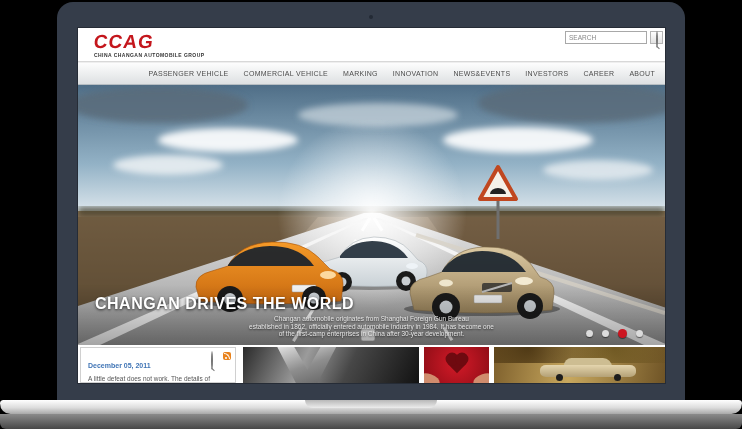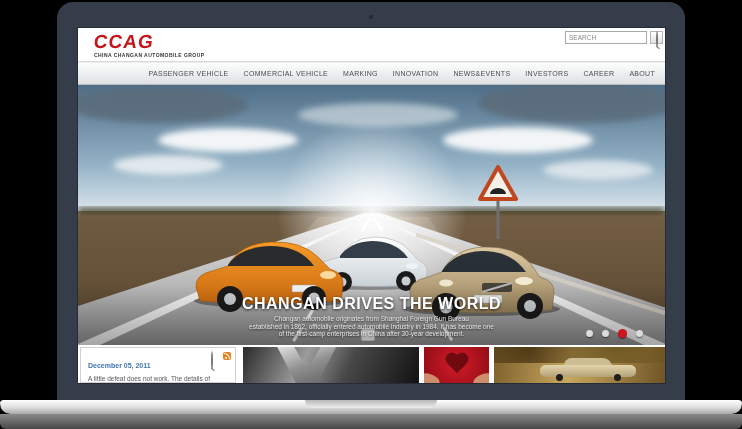--- a/index.html
+++ b/index.html
@@ -42,23 +42,23 @@
   .nav{position:absolute;left:0;top:34px;width:100%;height:23px;box-sizing:border-box;
        background:linear-gradient(#fdfdfd,#dde0e2);border-top:1px solid #eee;
        border-bottom:1px solid #b6bdc2;display:flex;align-items:center;
        justify-content:flex-end;gap:15px;padding-right:10px;}
   .nav-item{font-size:7px;color:#4c4c4c;letter-spacing:.3px;cursor:pointer;white-space:nowrap;}
   
   .hero{position:absolute;left:0;top:57px;width:587px;height:260px;overflow:hidden;background:#7c8b95;}
   .hero svg{position:absolute;left:0;top:0;}
   .hero-shade{position:absolute;left:0;bottom:0;width:100%;height:60px;
               background:linear-gradient(rgba(0,0,0,0),rgba(0,0,0,.30));}
-  .hero-title{position:absolute;left:0;top:210px;width:100%;text-align:center;color:#fff;
+  .hero-title{position:absolute;left:0;top:210px;width:100%;color:#fff;
               font-size:16px;font-weight:bold;letter-spacing:.5px;
-              text-shadow:0 1px 3px rgba(0,0,0,.75);}
+              text-shadow:0 1px 3px rgba(0,0,0,.75);padding-left:17px;}
   .hero-desc{position:absolute;left:0;top:230px;width:100%;text-align:center;color:#e9e9e9;
              font-size:6.5px;line-height:7.5px;text-shadow:0 1px 2px rgba(0,0,0,.7);}
   .hero-desc span{display:block;}
   .dots{position:absolute;right:22px;bottom:7px;display:flex;gap:9px;align-items:center;}
   .dot{width:7px;height:7px;border-radius:50%;background:#dcdcdc;cursor:pointer;
        box-shadow:0 1px 1px rgba(0,0,0,.5);}
   .dot.active{background:#cc1520;width:9px;height:9px;}
   
   .bottom{position:absolute;left:0;top:317px;width:587px;height:38px;background:#fff;}
   .news-panel{position:absolute;left:2px;top:2px;width:156px;height:36px;background:#fff;

